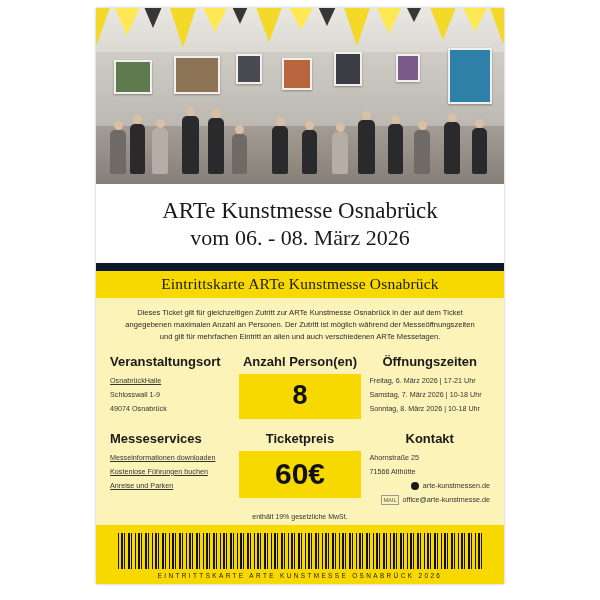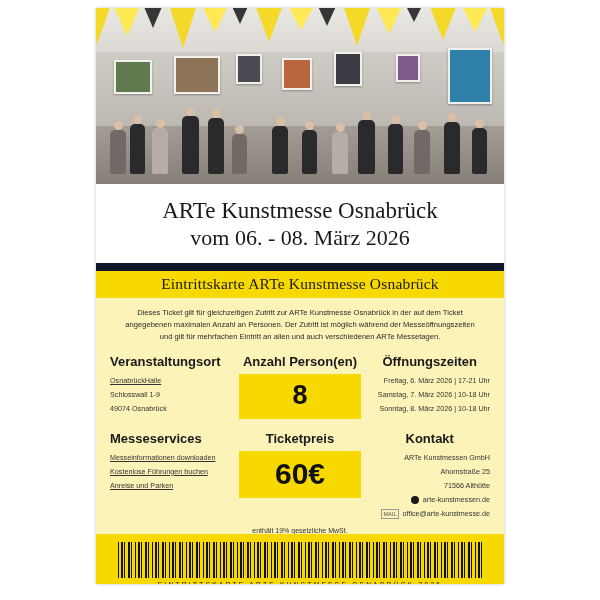--- a/index.html
+++ b/index.html
@@ -161,21 +161,21 @@
   .col-head.center { text-align: center; }
   .col-head.right  { text-align: center; }
 
   .lines div {
     font-size: 7.2px;
     color: #333;
     line-height: 1.95;
   }
   .lines .u { text-decoration: underline; }
   .right-lines div {
-    text-align: right;
+    text-align: left;
   }
 
   .value-box {
     background: #f7d900;
     text-align: center;
     padding: 7px 0 9px;
     font-family: "Liberation Sans", sans-serif;
   }
   .value-box .big {
     font-size: 27px;
@@ -380,21 +380,20 @@
         <div>
           <div class="col-head center">Ticketpreis</div>
           <div class="value-box">
             <div class="big price">60€</div>
           </div>
         </div>
 
         <div>
           <div class="col-head right">Kontakt</div>
           <div class="lines right-lines">
-            <div>ARTe Kunstmessen GmbH</div>
             <div>Ahornstraße 25</div>
             <div>71566 Althütte</div>
           </div>
           <div class="contact-line">
             <span class="dot"></span>
             <span>arte-kunstmessen.de</span>
           </div>
           <div class="contact-line">
             <span class="tag">MAIL</span>
             <span class="u">office@arte-kunstmesse.de</span>

